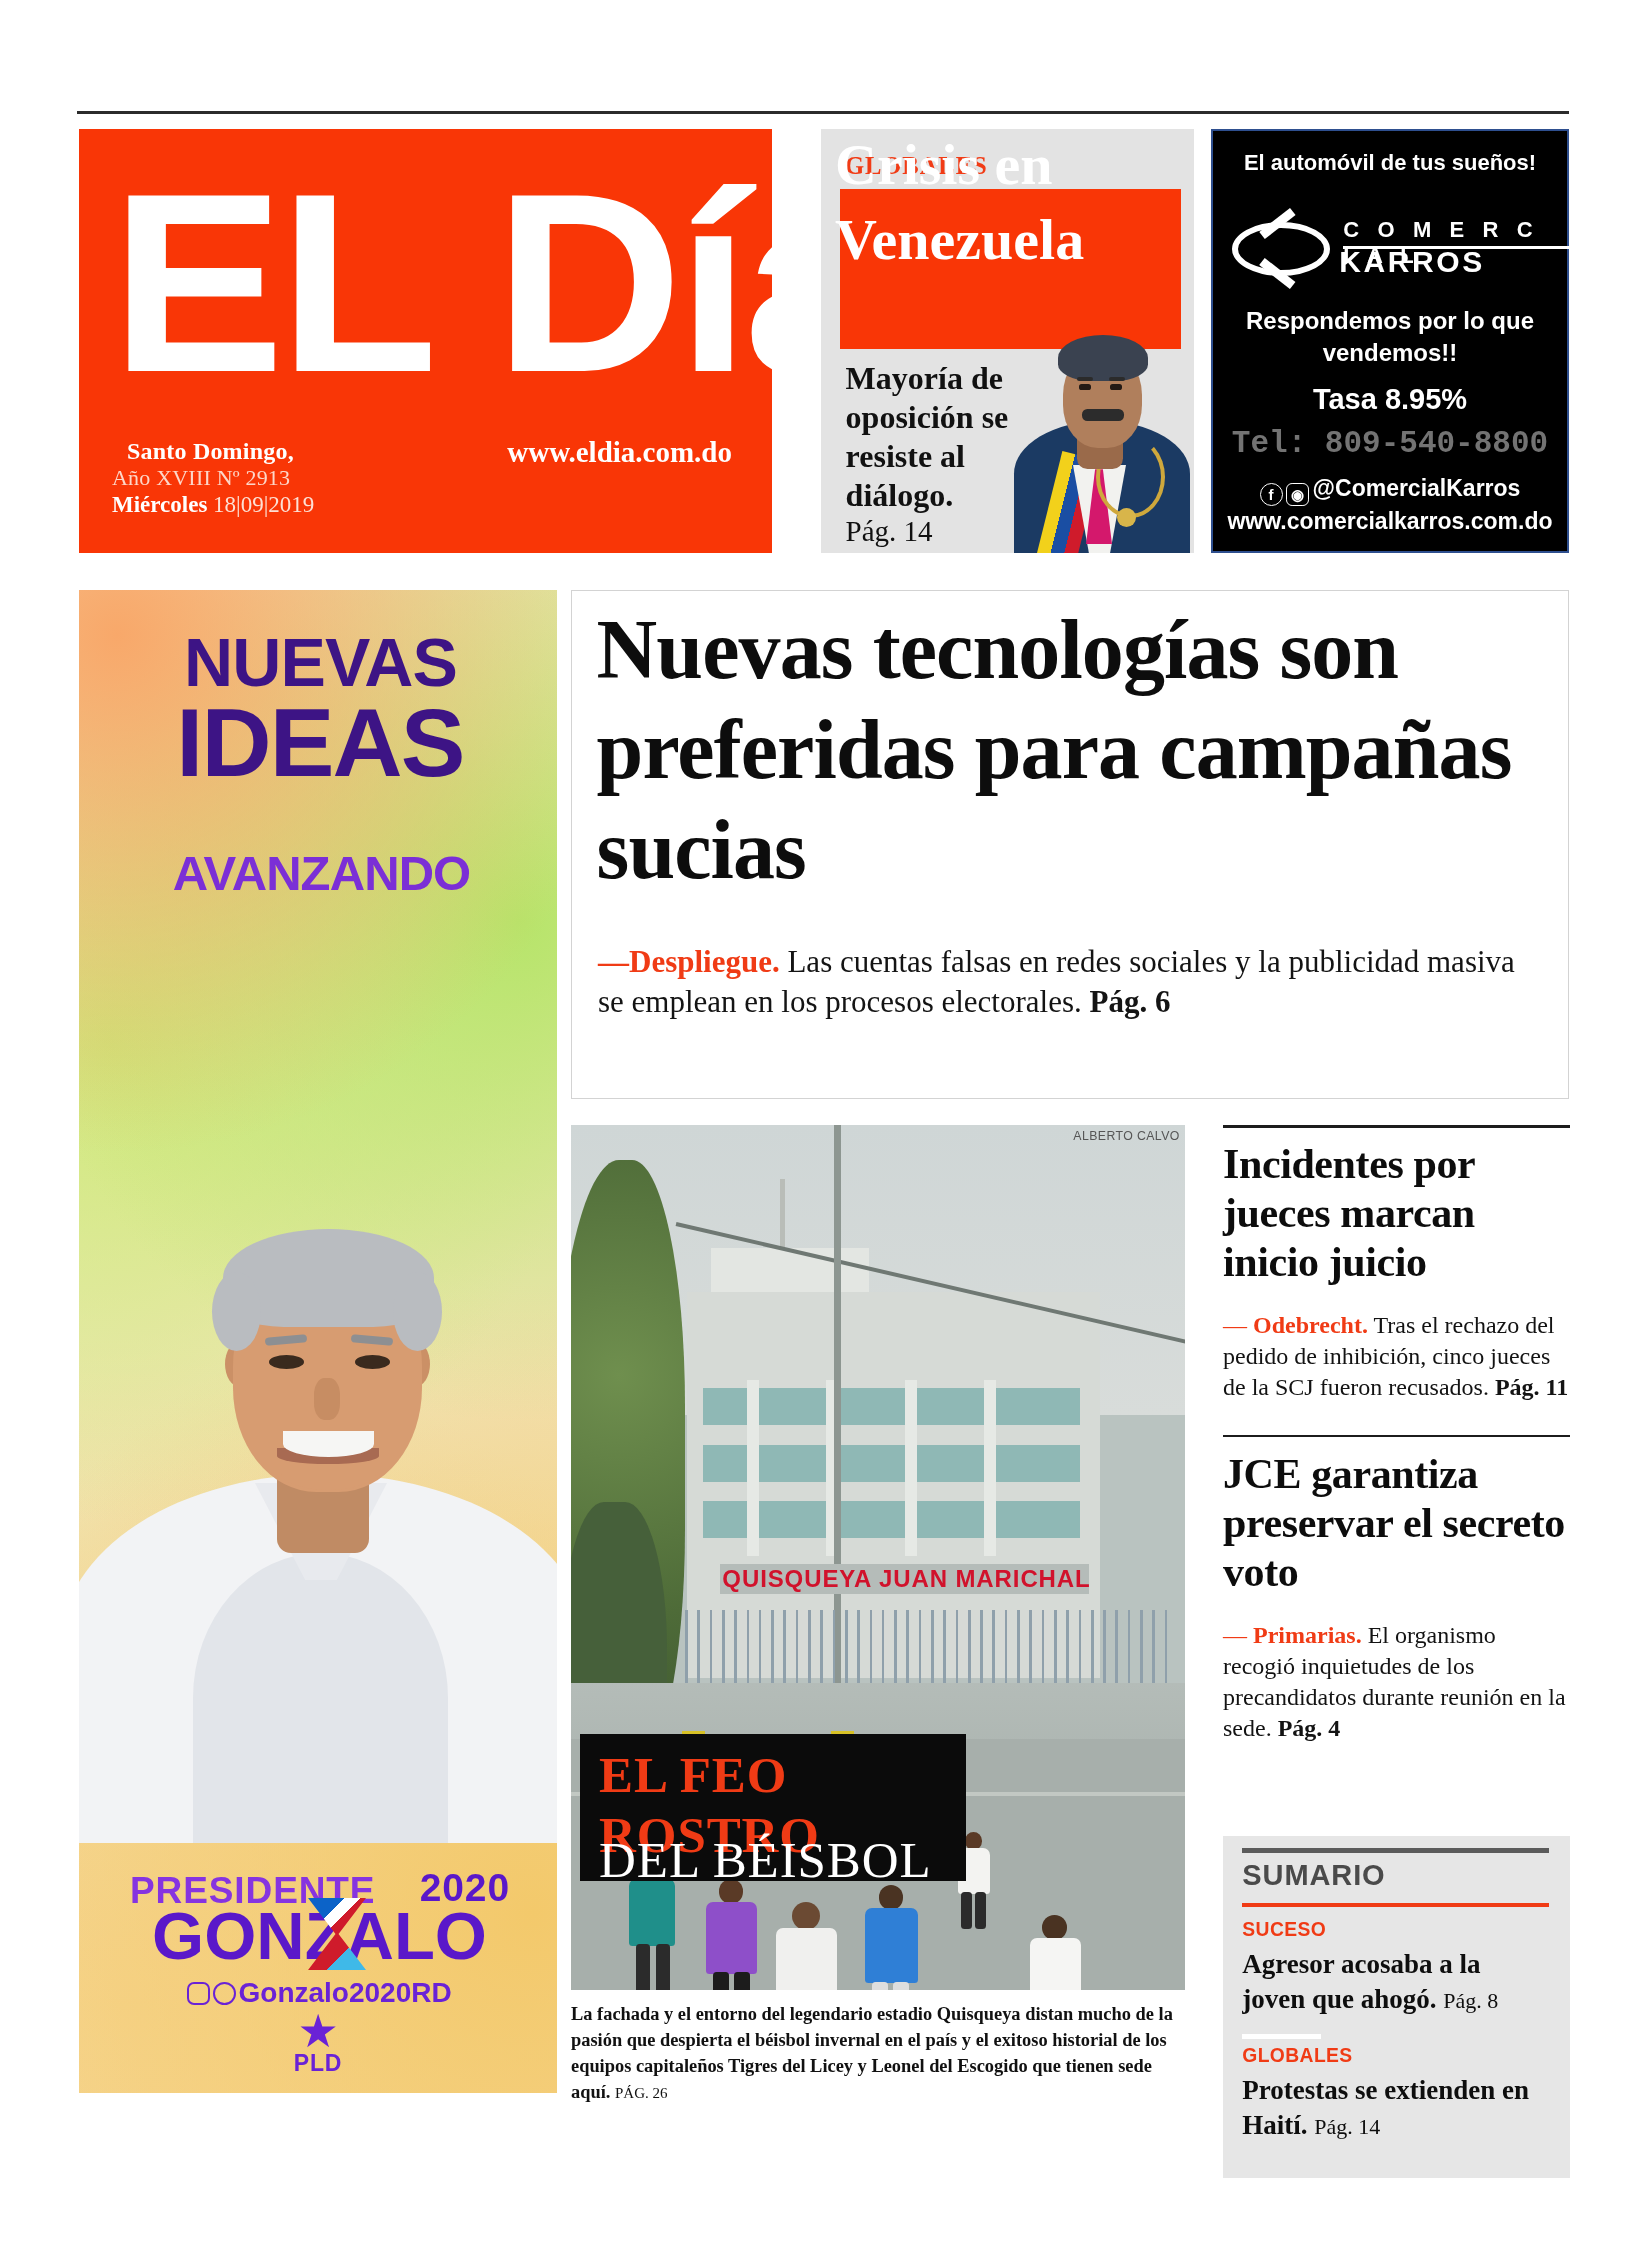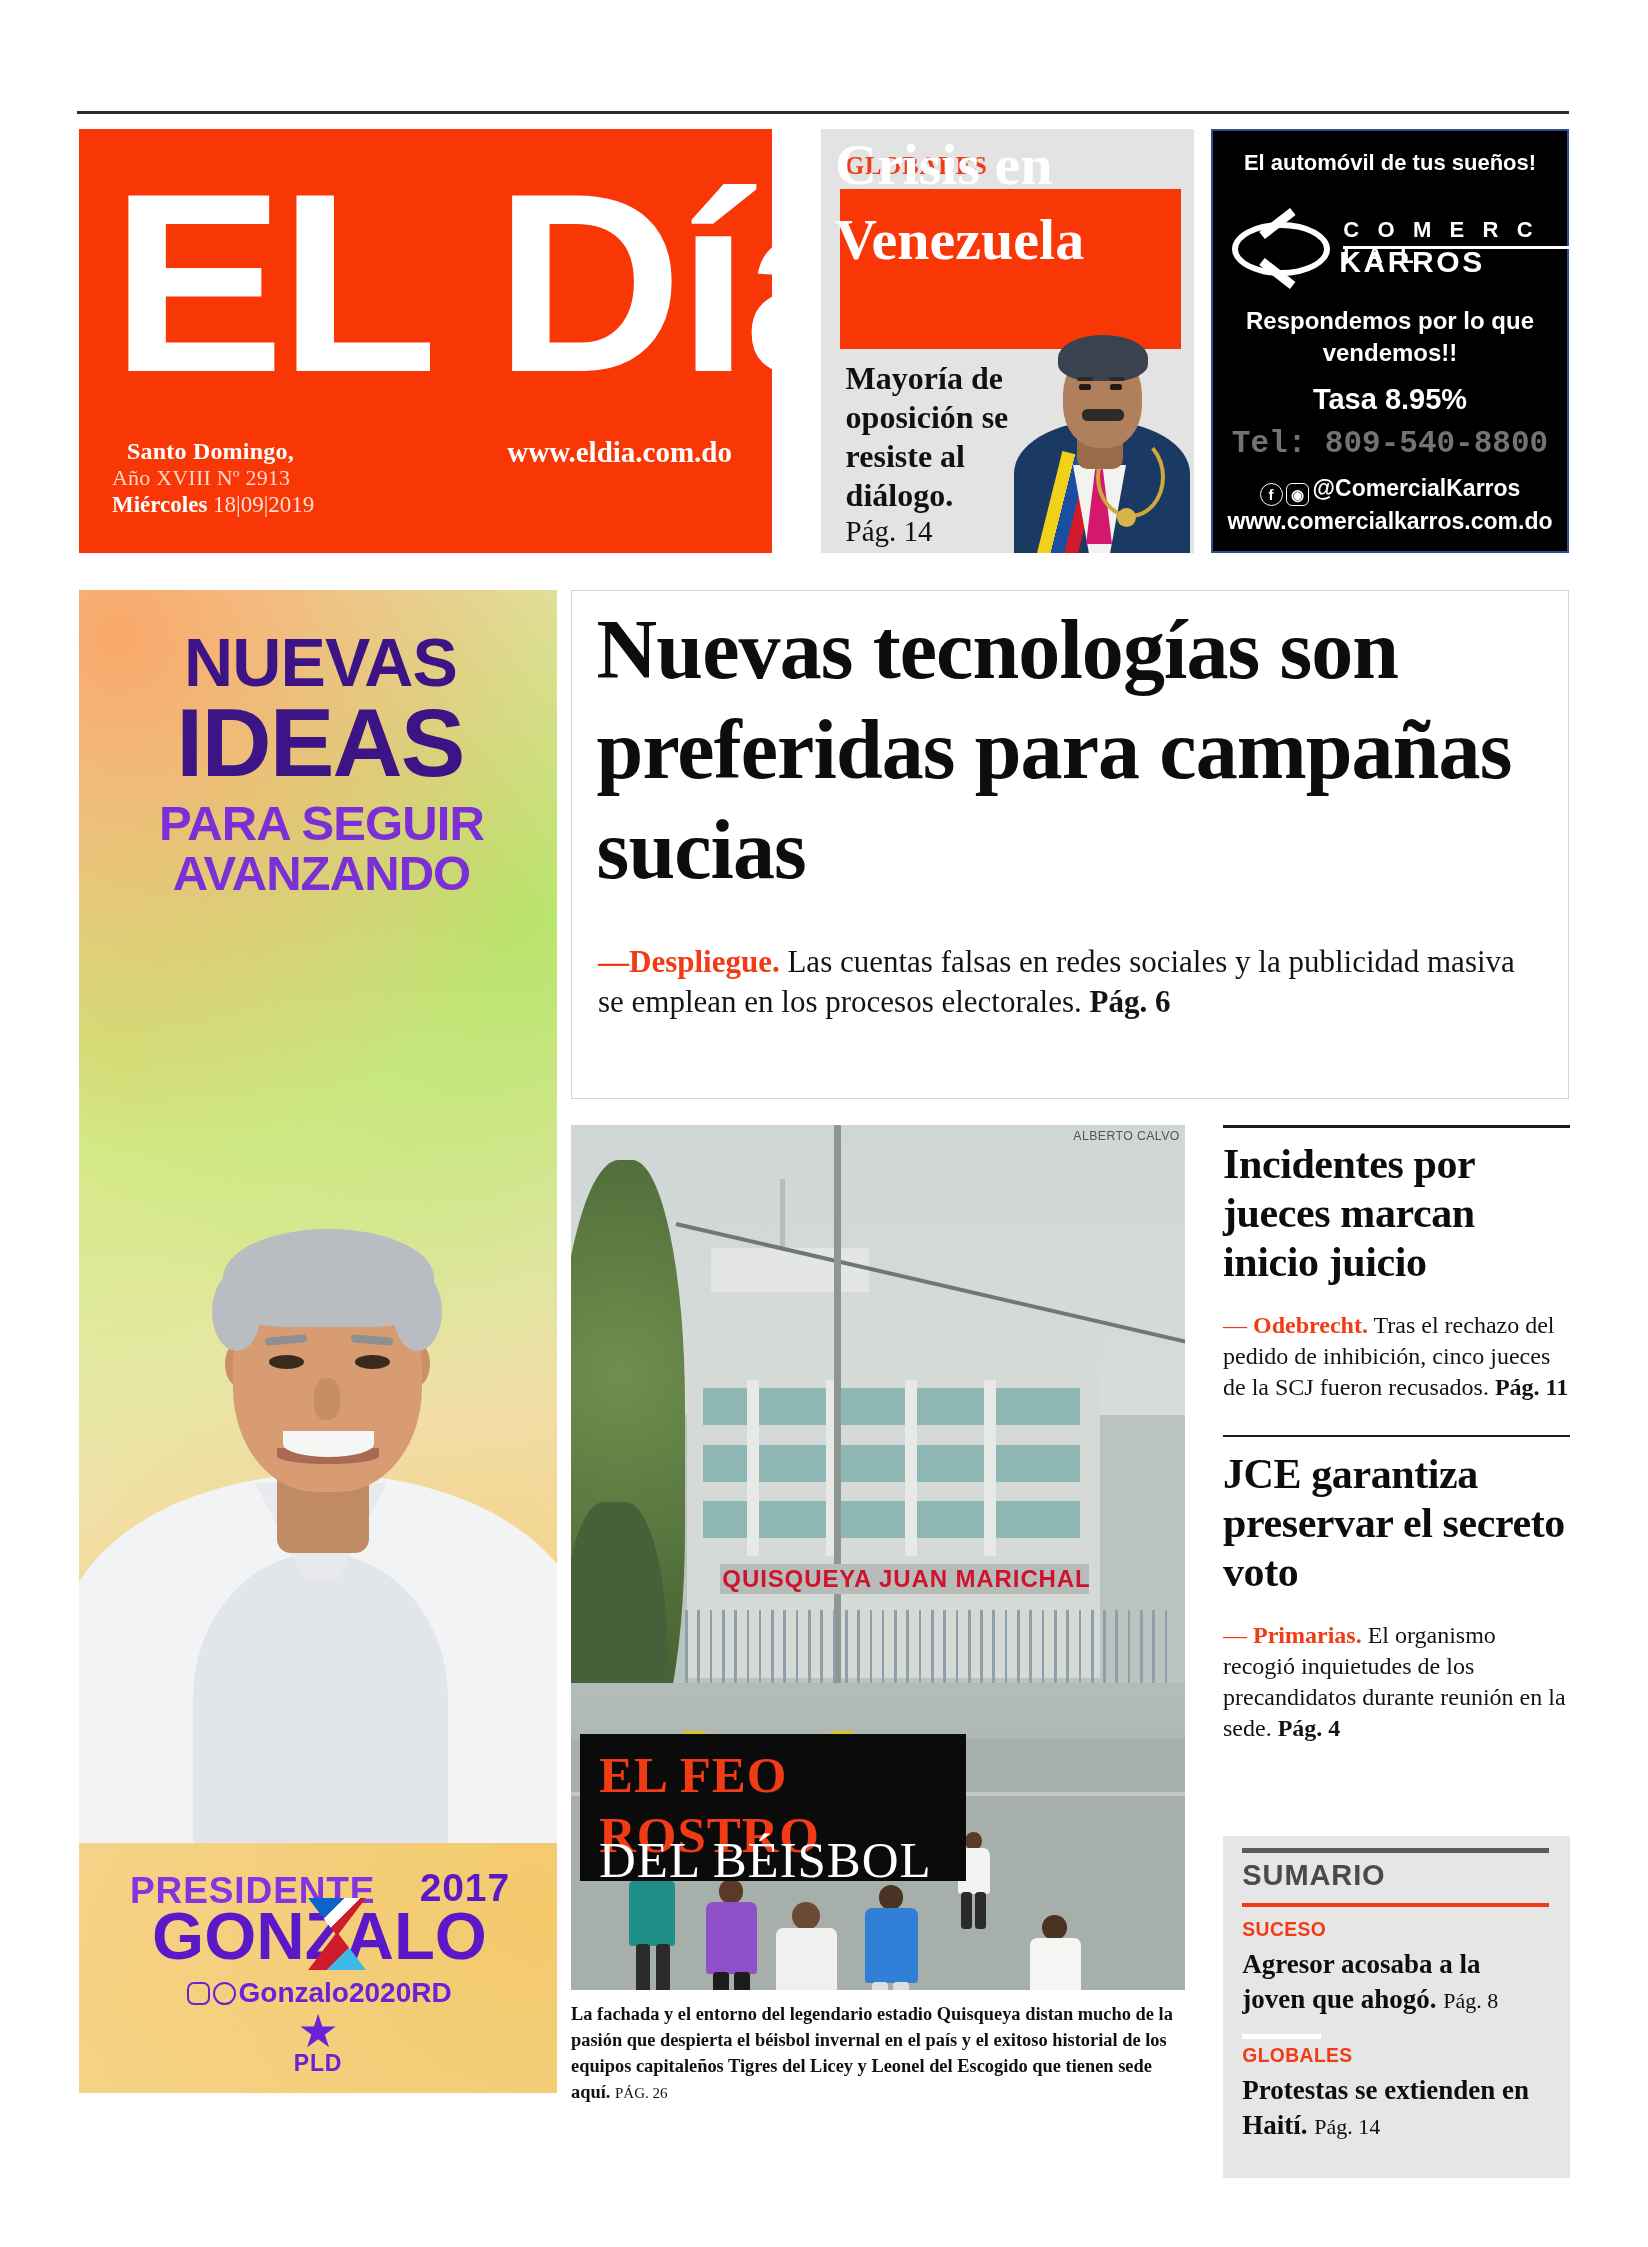--- a/index.html
+++ b/index.html
@@ -311,21 +311,20 @@
     <div class="k-tel">Tel: 809-540-8800</div>
     <div class="k-social">
       <span class="glyph">f</span><span class="glyph ig">◉</span><span>@ComercialKarros</span>
     </div>
     <div class="k-web">www.comercialkarros.com.do</div>
   </div>
 
   <div class="polad">
     <div class="pa-l1">NUEVAS</div>
     <div class="pa-l2">IDEAS</div>
-    <div class="pa-l3">PARA SEGUIR</div>
     <div class="pa-l4">AVANZANDO</div>
 
     <div class="cand">
       <div class="c-body"></div>
       <div class="c-bodyshade"></div>
       <div class="c-collar"></div>
       <div class="c-neck"></div>
       <div class="c-ear1"></div>
       <div class="c-ear2"></div>
       <div class="c-head"></div>
@@ -336,21 +335,21 @@
       <div class="c-eye1"></div>
       <div class="c-eye2"></div>
       <div class="c-brow1"></div>
       <div class="c-brow2"></div>
       <div class="c-hair"></div>
       <div class="c-hair2"></div>
       <div class="c-hair3"></div>
     </div>
 
     <div class="pa-pres">PRESIDENTE</div>
-    <div class="pa-2020">2017</div>
+    <div class="pa-2020">2020</div>
     <div class="pa-gonzalo">GONZALO</div>
     <div class="pa-flagz"></div>
     <div class="pa-handle">
       <span class="ic"></span><span class="ic fb"></span><span>Gonzalo2020RD</span>
     </div>
     <div class="pa-star">★</div>
     <div class="pa-pld">PLD</div>
   </div>
 
   <div class="leadbox">

